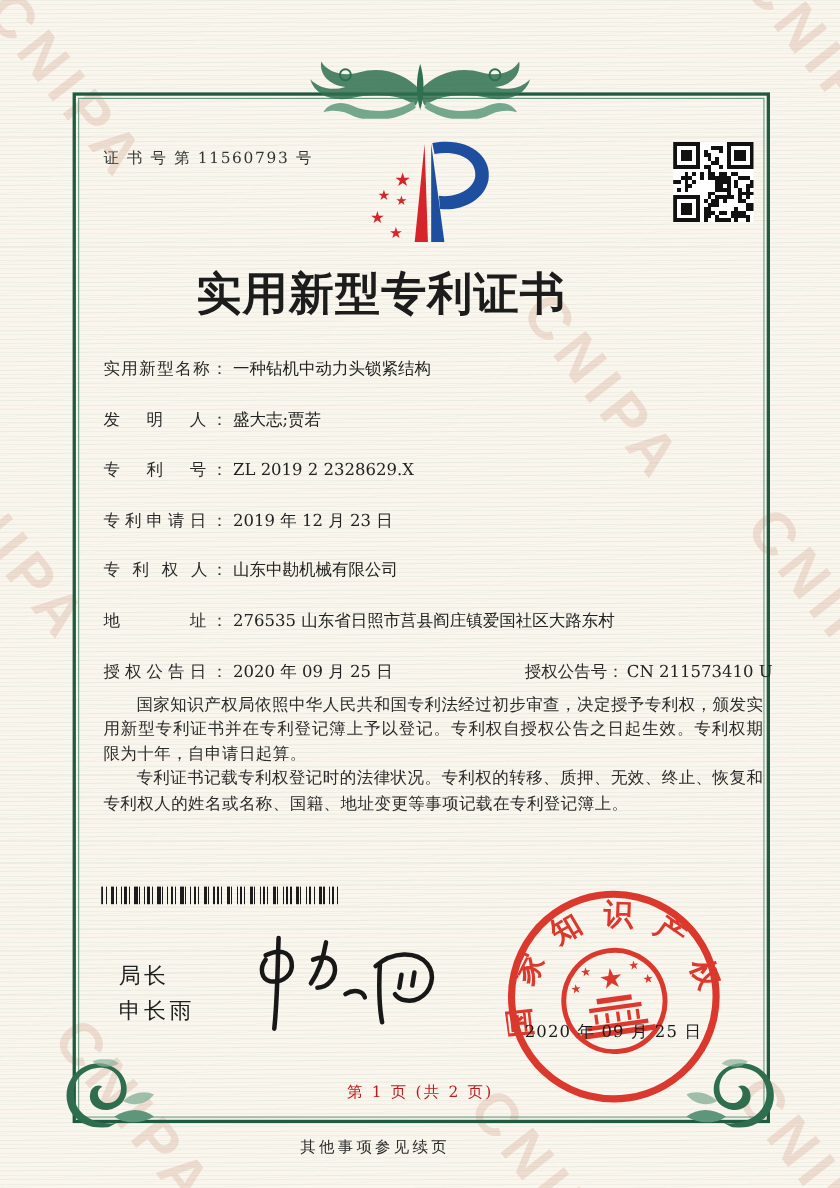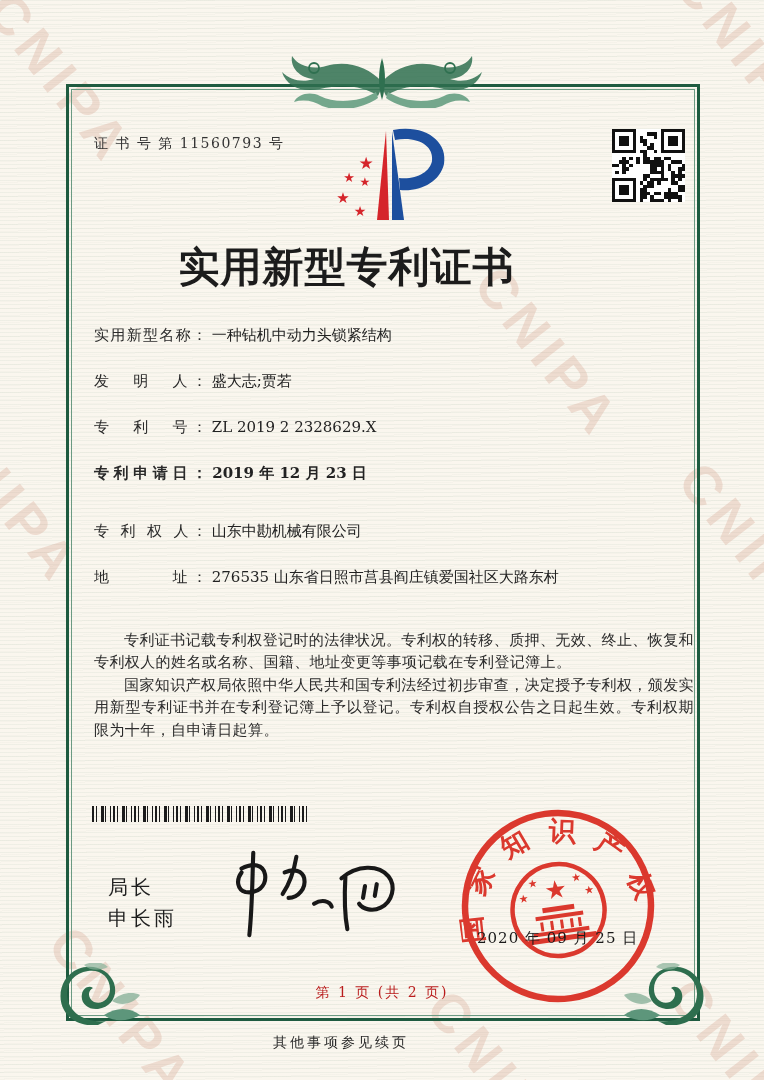--- a/index.html
+++ b/index.html
@@ -30,21 +30,21 @@
   }
   .orn{position:absolute;z-index:3;}
   .abs{position:absolute;z-index:4;}
   .cert-no{left:94px;top:135px;font-size:14px;letter-spacing:1.5px;color:#333;}
   .title{
     left:0;top:230px;width:693px;text-align:center;
     font-size:41px;font-weight:bold;letter-spacing:1px;color:#1c1c1c;margin-top:10px;
   }
   .fields{left:94px;top:326px;width:600px;font-size:15px;}
   .frow{height:20px;margin-bottom:26px;white-space:nowrap;position:relative;}
-  .frow.r4{margin-bottom:38px;font-weight:bold;}
+  .frow.r4{margin-bottom:25px;}
   .flabel{
     display:inline-block;width:113px;text-align:justify;text-align-last:justify;
     -moz-text-align-last:justify;vertical-align:top;color:#2a2a2a;
   }
   .fvalue{color:#222;}
   .gpair2{position:absolute;left:383px;top:0;white-space:nowrap;}
   .gpair2 .flabel{width:88px;}
   .bodytext{
     left:94px;top:629px;width:600px;font-size:15px;line-height:22.4px;
     text-align:justify;color:#2b2b2b;letter-spacing:.4px;
@@ -372,25 +372,33 @@
       <span class="fvalue">2019 年 12 月 23 日</span>
     </div>
     <div class="frow">
       <span class="flabel">专 利 权 人：</span>
       <span class="fvalue">山东中勘机械有限公司</span>
     </div>
     <div class="frow">
       <span class="flabel">地　　　址：</span>
       <span class="fvalue">276535 山东省日照市莒县阎庄镇爱国社区大路东村</span>
     </div>
+    <div class="frow">
+      <span class="flabel">授权公告日：</span>
+      <span class="fvalue">2020 年 09 月 25 日</span>
+      <span class="gpair2">
+        <span class="flabel">授权公告号：</span>
+        <span class="fvalue">CN 211573410 U</span>
+      </span>
+    </div>
   </div>
 
   <div class="abs bodytext">
+    <p>国家知识产权局依照中华人民共和国专利法经过初步审查，决定授予专利权，颁发实用新型专利证书并在专利登记簿上予以登记。专利权自授权公告之日起生效。专利权期限为十年，自申请日起算。</p>
     <p>专利证书记载专利权登记时的法律状况。专利权的转移、质押、无效、终止、恢复和专利权人的姓名或名称、国籍、地址变更等事项记载在专利登记簿上。</p>
-    <p>国家知识产权局依照中华人民共和国专利法经过初步审查，决定授予专利权，颁发实用新型专利证书并在专利登记簿上予以登记。专利权自授权公告之日起生效。专利权期限为十年，自申请日起算。</p>
   </div>
 
   <div class="abs barcode"></div>
 
   <div class="abs signer" style="top:874px">局长</div>
   <div class="abs signer" style="top:905px">申长雨</div>
 
   <svg class="abs sig-svg" width="195" height="98" viewBox="0 0 195 100">
     <g stroke="#181818" stroke-width="4.2" fill="none" stroke-linecap="round" stroke-linejoin="round">
       <path d="M34,10 C33,36 33,66 30,94"></path>

